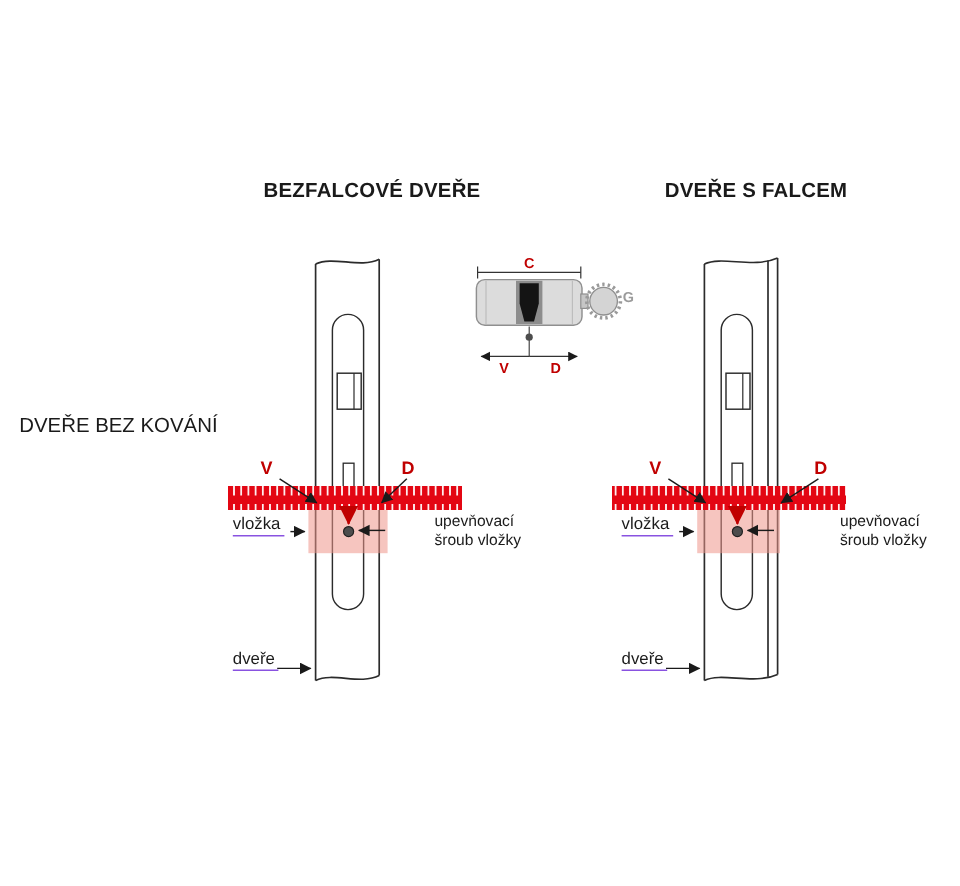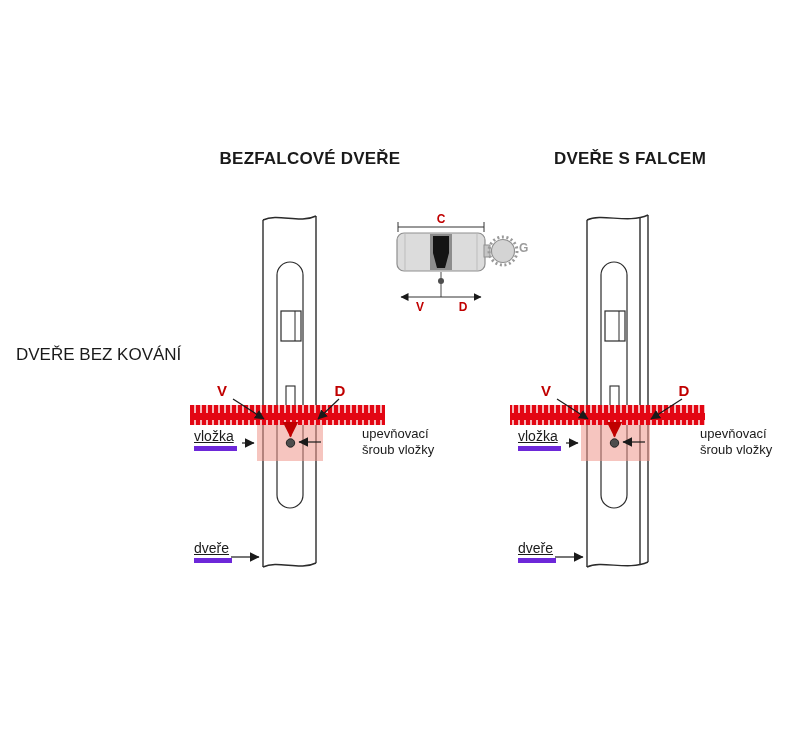--- a/index.html
+++ b/index.html
@@ -25,21 +25,21 @@
     letter-spacing: 0.2px;
   }
   .side-note { font-size: 17px; }
   .vd {
     font-size: 15px;
     font-weight: bold;
     color: var(--measure-red, #c00000);
     transform: translateX(-50%);
   }
   .lbl { font-size: 14px; }
-  .underline { border-bottom: 5px solid #6d28d9; padding: 0 3px 2px 0; text-decoration: underline; }
+  .underline { border-bottom: 1px solid #6d28d9; padding: 0 3px 2px 0; }
   .screw-label { font-size: 13px; line-height: 16px; padding-left: 39px; }
   .cyl-letter {
     font-size: 12px;
     font-weight: bold;
     color: var(--measure-red, #c00000);
     transform: translateX(-50%);
   }
   .g-letter { font-size: 12px; font-weight: bold; color: #9b9b9b; }
   
   .ruler-fill { fill: var(--ruler-red, #e30613); }

